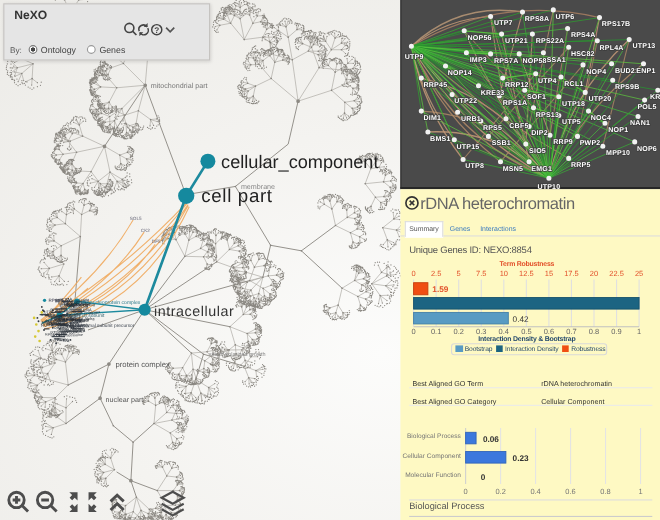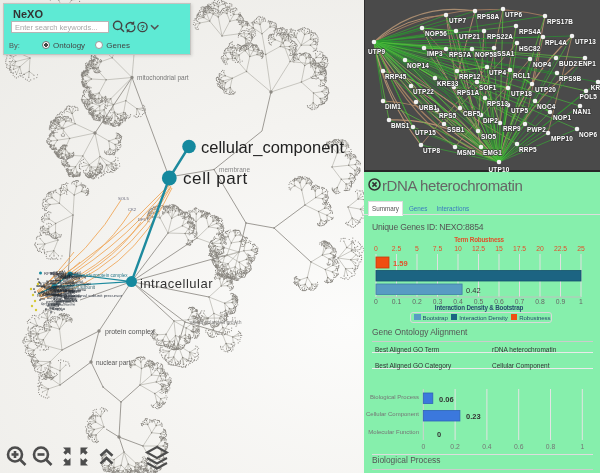--- a/index.html
+++ b/index.html
@@ -1,27 +1,27 @@
 <!DOCTYPE html>
 <html><head><meta charset="utf-8"><style>*{margin:0;padding:0;box-sizing:border-box}
 body{font-family:"Liberation Sans",sans-serif;width:600px;height:473px;overflow:hidden;position:relative;background:#fff}
 #app{position:absolute;inset:0}
-#search{position:absolute;left:3px;top:3px;width:188px;height:52px;background:#5eead4;border:1px solid #c5c3c0;box-shadow:1px 1px 3px rgba(0,0,0,.12)}
+#search{position:absolute;left:3px;top:3px;width:188px;height:52px;background:#e5e5e5;border:1px solid #c5c3c0;box-shadow:1px 1px 3px rgba(0,0,0,.12)}
 .nexo{position:absolute;left:9px;top:4px;font-size:11px;font-weight:bold;color:#333}
 .sin{position:absolute;left:7px;top:17px;width:98px;height:12px;border:1px solid #b5b5b5;font-size:7.5px;padding:0 3px;color:#999;font-family:"Liberation Sans",sans-serif}
 .sin::placeholder{color:#a8a8a8}
 .sicons{position:absolute;left:108px;top:15px}
 .srow{position:absolute;left:5px;top:37px;font-size:8px;color:#555}
-.by{margin-right:20px;font-size:7.5px}
+.by{margin-right:4px;font-size:7.5px}
 .radio{display:inline-block;width:8px;height:8px;border:1px solid #999;border-radius:50%;background:#fff;vertical-align:-1px;margin-right:3px}
 .radio.sel{background:radial-gradient(circle,#444 0 1.8px,#fff 2px);border-color:#777}
 .rlab{margin-right:8px;color:#444}
 #ctrls{position:absolute;left:4px;top:444px}
 #net{position:absolute;left:364px;top:0;width:236px;height:172px;background:#4a4a4a;border-left:1px solid #2e2e2e;border-bottom:2px solid #272727}
-#detail{position:absolute;left:364px;top:172px;width:236px;height:301px;background:#86efac;font-family:"Liberation Sans",sans-serif}
+#detail{position:absolute;left:364px;top:172px;width:236px;height:301px;background:#fef9c3;font-family:"Liberation Sans",sans-serif}
 #dtitle{position:absolute;left:18px;top:5px;font-size:15px;letter-spacing:-0.4px;color:#666}
 #tabs{position:absolute;left:0;top:29px;width:236px;height:14px;border-bottom:1px solid #ddd}
 .tab{float:left;font-size:6.3px;padding:3px 3px;color:#555}
 .tab.active{border:1px solid #ddd;border-bottom:1px solid #fff;margin-left:4px;color:#555;background:#fff;height:14.5px}
 .tab.blue{color:#3a7bbf;padding-top:4px;margin-left:3px}
 #uid{position:absolute;left:8px;top:50px;font-size:8.6px;letter-spacing:-0.2px;color:#555}
 #legend{position:absolute;left:46px;top:139.5px;width:142px;height:11px;border:1px solid #d9d9d9;border-radius:3px;font-size:6.1px;color:#274b6d;display:flex;align-items:center;padding-left:3px;white-space:nowrap}
 .lsw{width:6.5px;height:6.5px;display:inline-block;margin-right:2px;flex:none}
 .llab{margin-right:3px;letter-spacing:-0.1px}
 .h2{position:absolute;left:8px;width:221px;font-size:8.4px;color:#555;padding-bottom:4px;border-bottom:1px solid #ccc}
@@ -128,21 +128,20 @@
 <text x="59" y="288.5" font-size="4.6" fill="#3d6a76">ribosomal subunit</text>
 <text x="68" y="297" font-size="4.4" fill="#39414d">ribosomal subunit precursor</text>
 <text x="44" y="274.5" font-size="4.2" fill="#445">RPS1A</text>
 <text x="118" y="200" font-size="4.2" fill="#667">SOL5</text>
 <text x="128" y="211" font-size="4.2" fill="#667">CK2</text>
 <text x="138" y="221" font-size="4.2" fill="#667">DF5</text>
 </g>
 </svg>
 <div id="search">
 <div class="nexo">NeXO</div>
-<input class="sin" value="" placeholder="Enter search keywords..." style="">
 <svg class="sicons" width="50" height="16" viewBox="0 0 50 16">
 <g stroke="#444" stroke-width="1.5" fill="none">
 <circle cx="5.6" cy="6.4" r="4.1"></circle>
           <path d="M8.7 9.5L12 12.8"></path>
 </g>
 <g stroke="#444" stroke-width="1.4" fill="none">
 <path d="M14.6 9.3a4 4 0 0 1 7-3.8"></path>
           <path d="M22.3 6.6a4 4 0 0 1-7 4"></path>
 </g>
         <path d="M22.2 2v3.6h-3.6zM14.7 14v-3.6h3.6z" fill="#444"></path>
@@ -449,21 +448,20 @@
 <text x="115" y="138" font-size="6.3" letter-spacing="-0.2" font-weight="bold" fill="#274b6d" text-anchor="middle" font-family="Liberation Sans,sans-serif">Interaction Density &amp; Bootstrap</text>
 </svg>
 <div id="legend">
 <span class="lsw" style="background:#589bc3"></span>
         <span class="llab">Bootstrap</span>
 <span class="lsw" style="background:#1c6482"></span>
         <span class="llab">Interaction Density</span>
 <span class="lsw" style="background:#f04e12"></span>
         <span class="llab">Robustness</span>
 </div>
-<div class="h2" style="top:155px">Gene Ontology Alignment</div>
 <div class="trow" style="top:174px">
         <span class="tl">Best Aligned GO Term</span>
         <span class="tv">rDNA heterochromatin</span>
       </div>
 <div class="trow" style="top:190px">
         <span class="tl">Best Aligned GO Category</span>
         <span class="tv">Cellular Component</span>
       </div>
 <svg width="236" height="70" viewBox="0 0 236 70" style="position:absolute;left:0;top:213px">
 <g stroke="#e4e4e4" stroke-width="1">

